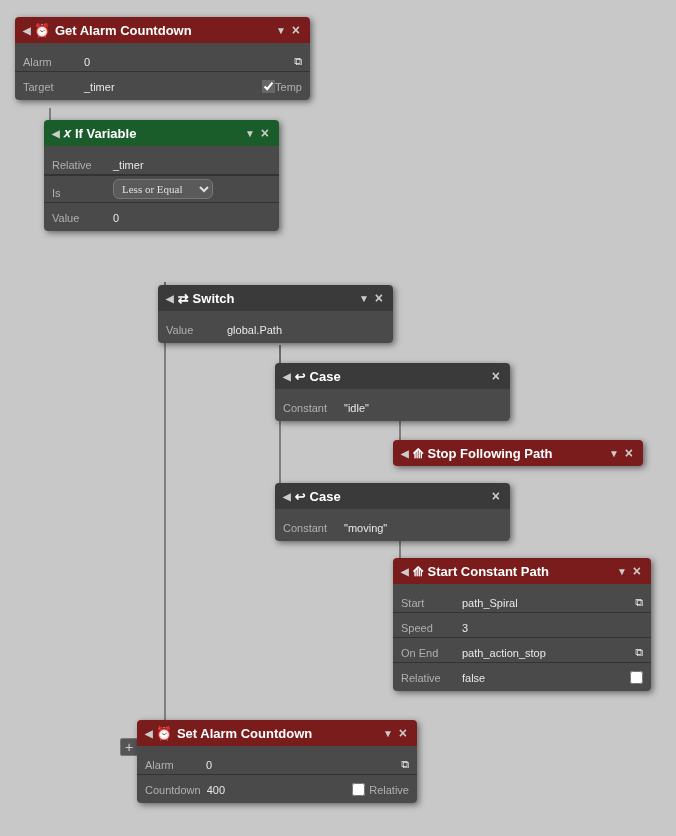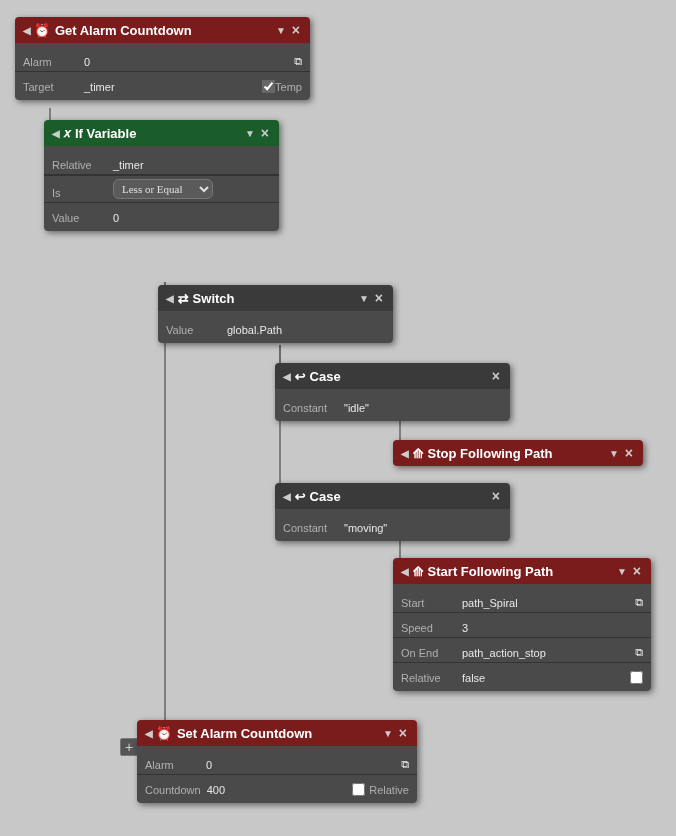--- a/index.html
+++ b/index.html
@@ -302,21 +302,21 @@
       <span>"moving"</span>
     </div>
   </div>
 </div>
 
 <div class="node" style="left:393px; top:558px; width:258px;">
   <div class="node-header header-dark-red">
     <div class="node-header-left">
       <span class="arrow-btn">◀</span>
       <span style="font-size:13px;">⟰</span>
-      <span>Start Following Path</span>
+      <span>Start Constant Path</span>
     </div>
     <div class="node-header-icons">
       <span class="menu-btn">▼</span>
       <span class="close-btn">×</span>
     </div>
   </div>
   <div class="node-body">
     <div class="node-row">
       <label>Start</label>
       <span>path_Spiral</span>

